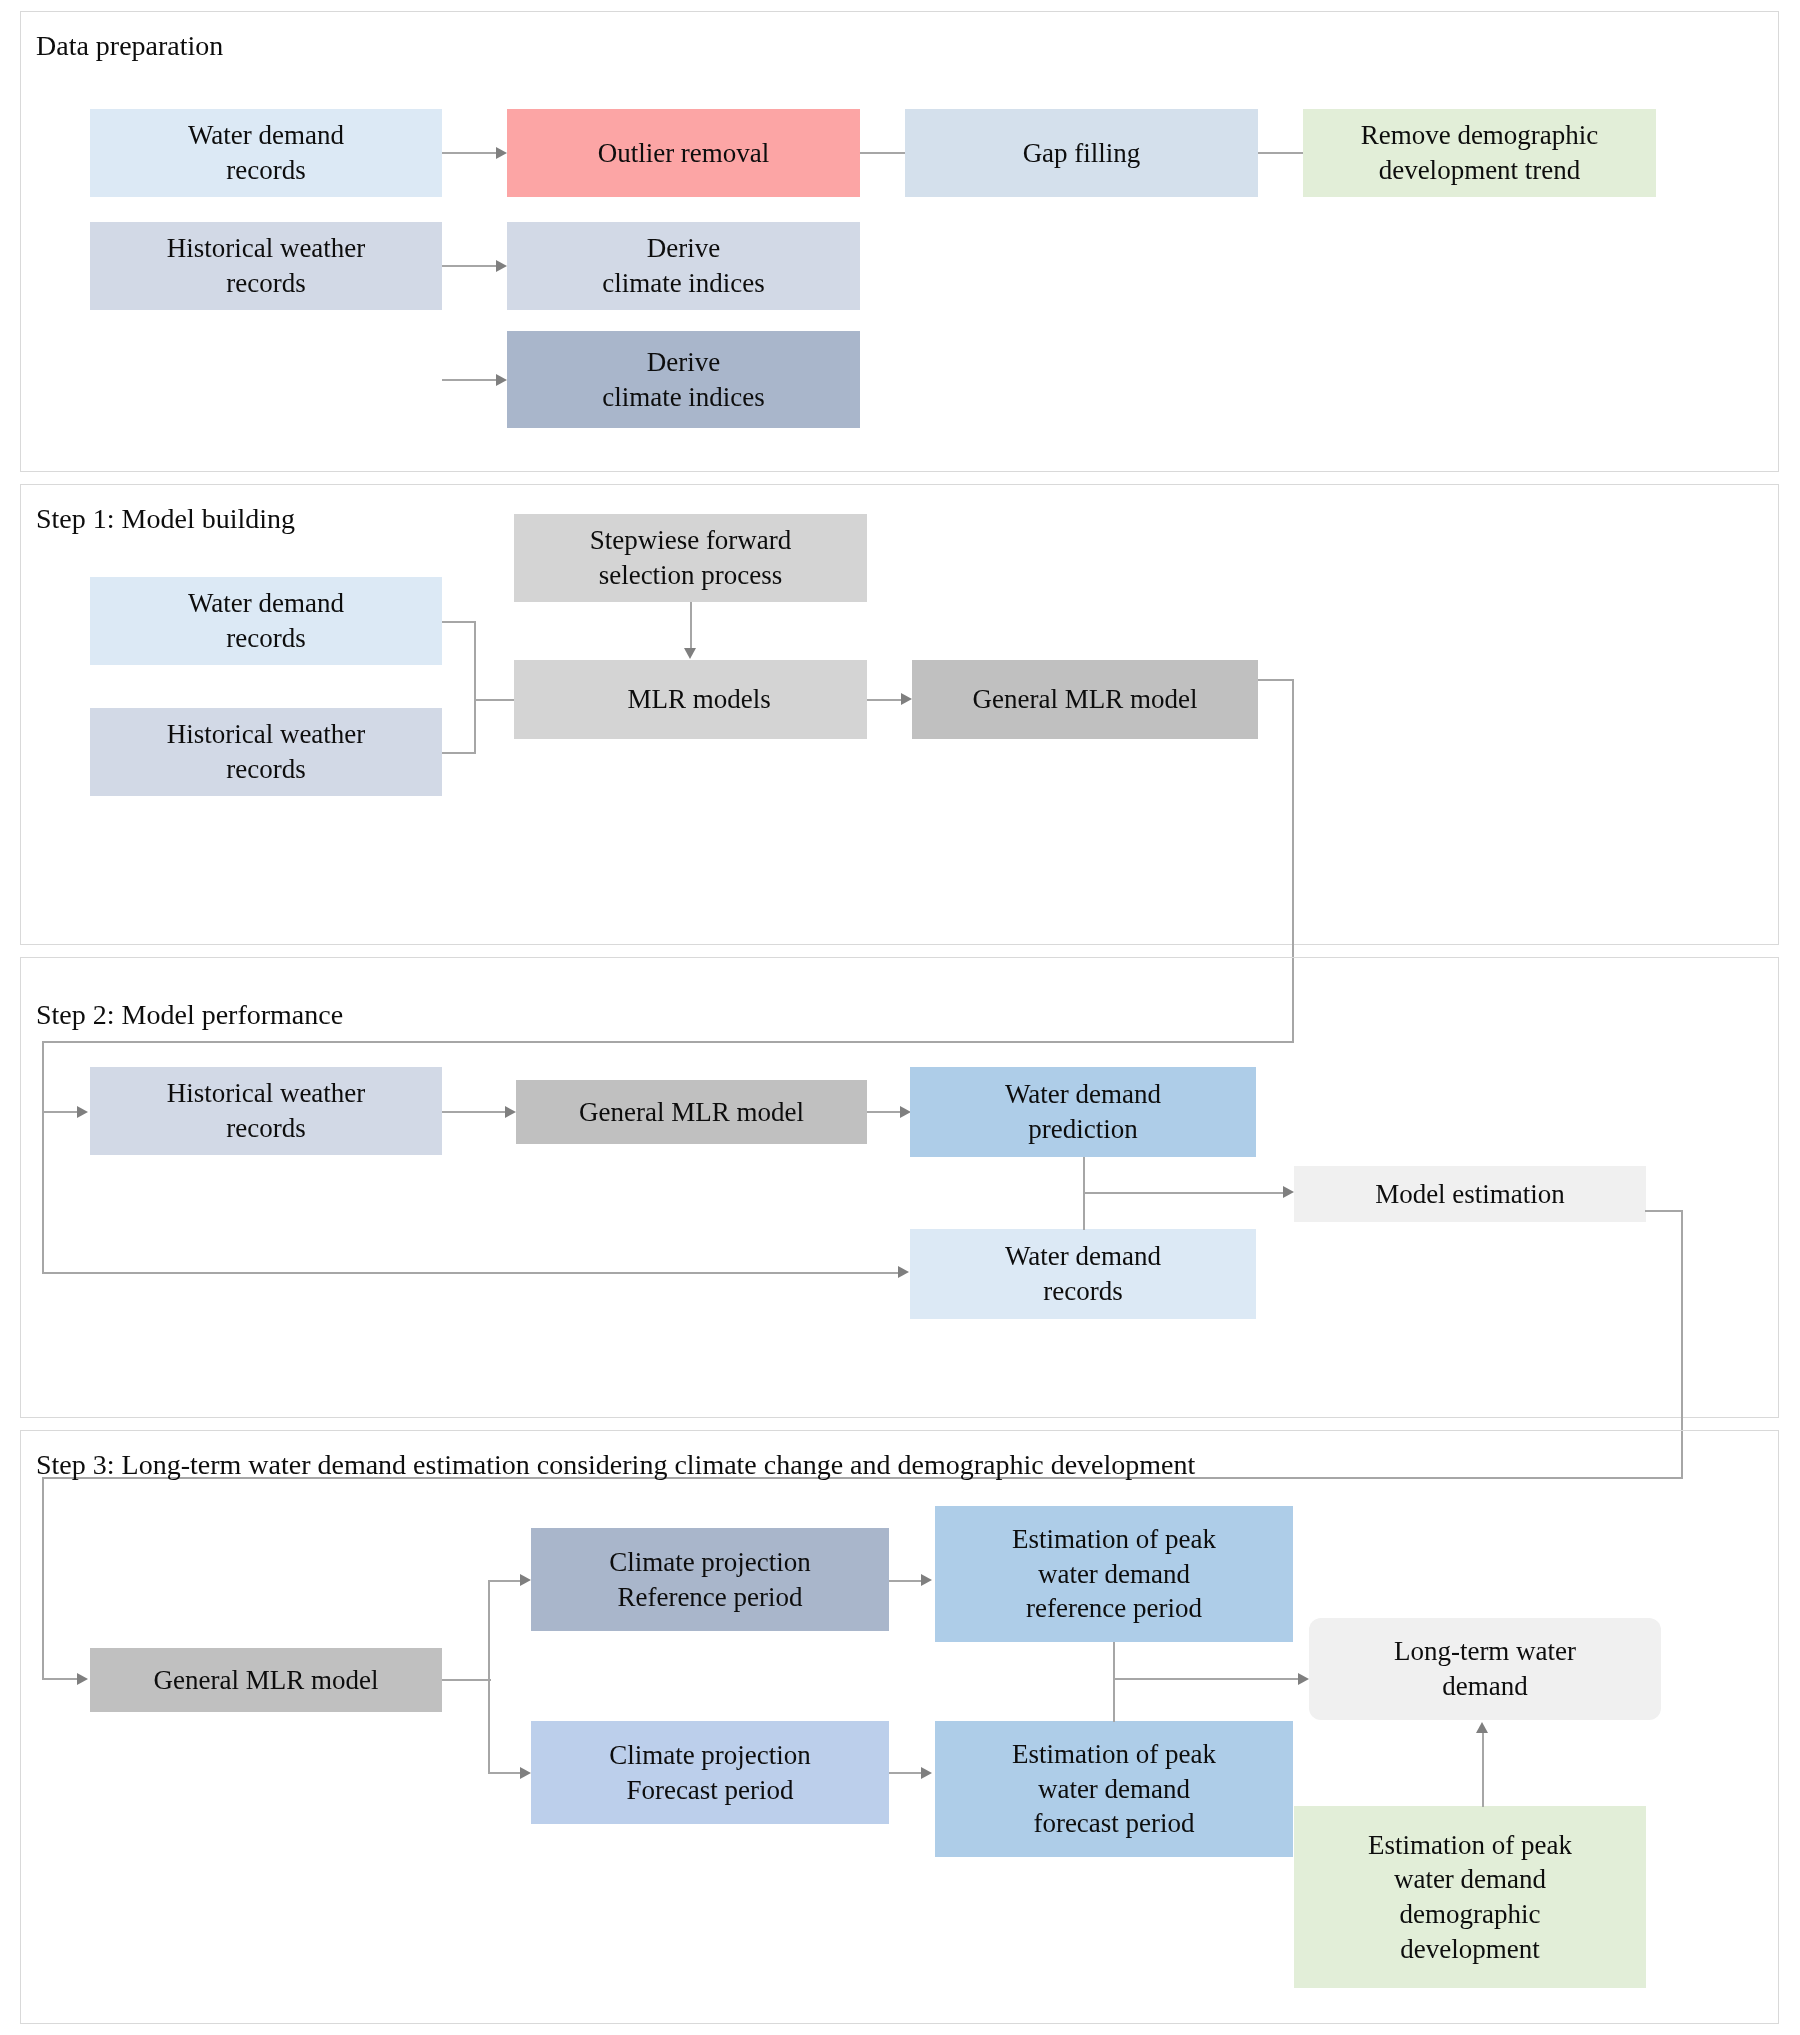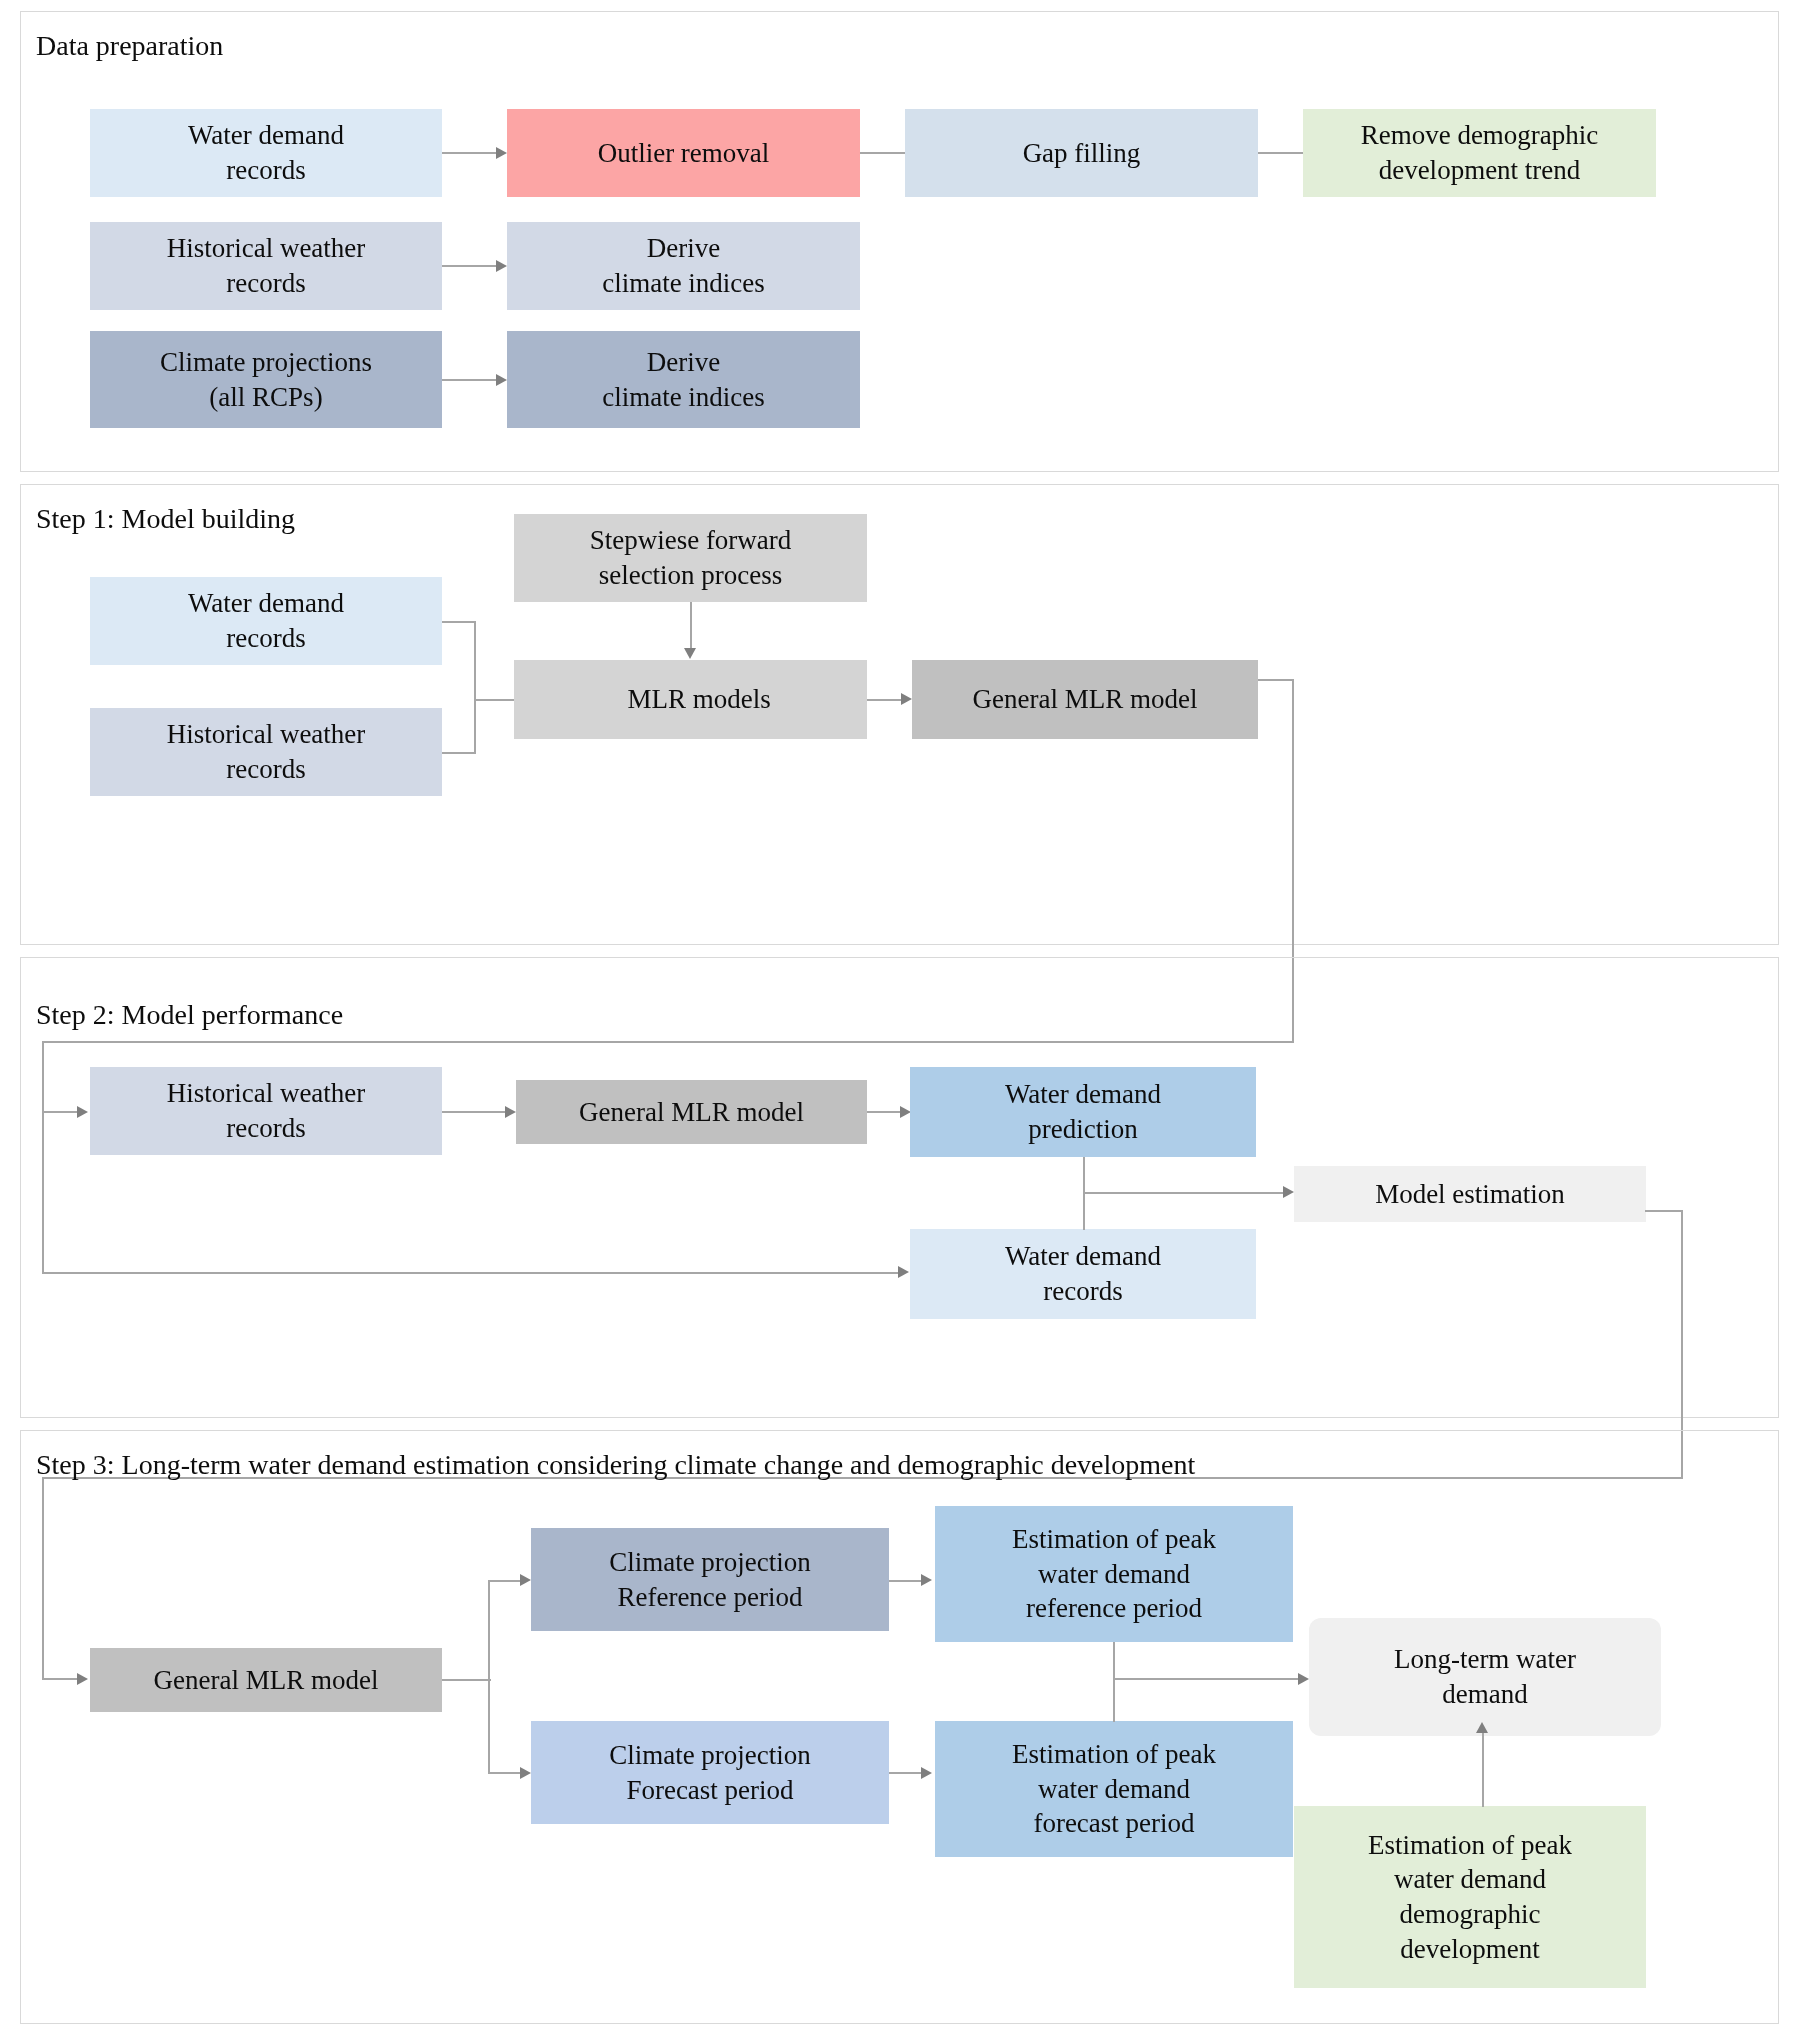--- a/index.html
+++ b/index.html
@@ -117,24 +117,20 @@
 records</span>
   </div>
   <div class="hline" style="left:442px; top:265px; width:58px;"></div>
   <div class="arrow-r" style="left:496px; top:260px;"></div>
 
   <div class="node" style="left:507px; top:222px; width:353px; height:88px; background:#d2d9e6;">
     <span style="white-space:pre-line;">Derive
 climate indices</span>
   </div>
 
-  <div class="node" style="left:90px; top:331px; width:352px; height:97px; background:#a9b6cb;">
-    <span style="white-space:pre-line;">Climate projections
-(all RCPs)</span>
-  </div>
   <div class="hline" style="left:442px; top:379px; width:58px;"></div>
   <div class="arrow-r" style="left:496px; top:374px;"></div>
 
   <div class="node" style="left:507px; top:331px; width:353px; height:97px; background:#a9b6cb;">
     <span style="white-space:pre-line;">Derive
 climate indices</span>
   </div>
 
   <div class="section" style="left:20px; top:484px; width:1759px; height:461px;"></div>
   <div class="section-title" style="left:36px; top:505px;">Step 1: Model building</div>
@@ -259,21 +255,21 @@
   <div class="node" style="left:935px; top:1721px; width:358px; height:136px; background:#aecde8;">
     <span style="white-space:pre-line;">Estimation of peak
 water demand
 forecast period</span>
   </div>
 
   <div class="vline" style="left:1113px; top:1642px; height:80px;"></div>
   <div class="hline" style="left:1113px; top:1678px; width:188px;"></div>
   <div class="arrow-r" style="left:1298px; top:1673px;"></div>
 
-  <div class="node" style="left:1309px; top:1618px; width:352px; height:118px; background:#f0f0f0;border-radius:12px;">
+  <div class="node" style="left:1309px; top:1618px; width:352px; height:102px; background:#f0f0f0;border-radius:12px;">
     <span style="white-space:pre-line;">Long-term water
 demand</span>
   </div>
 
   <div class="node" style="left:1294px; top:1806px; width:352px; height:182px; background:#e2eed8;">
     <span style="white-space:pre-line;">Estimation of peak
 water demand
 demographic
 development</span>
   </div>

